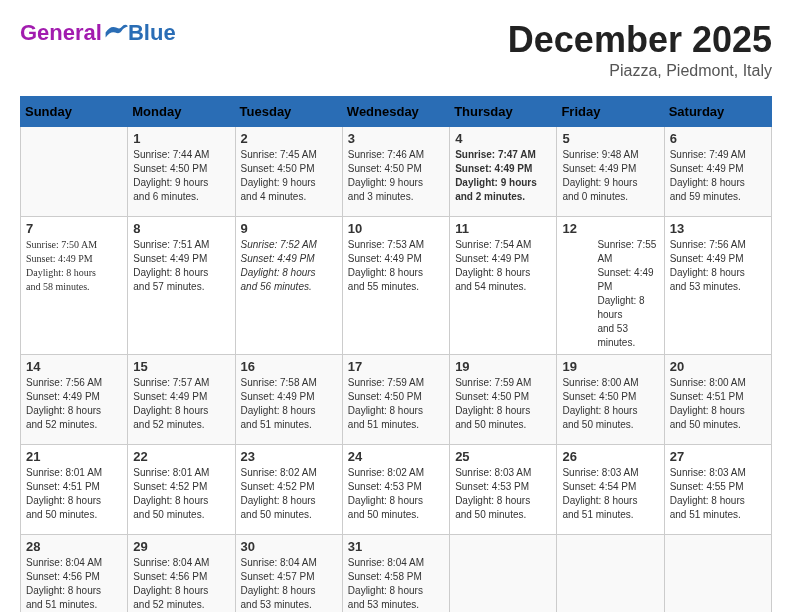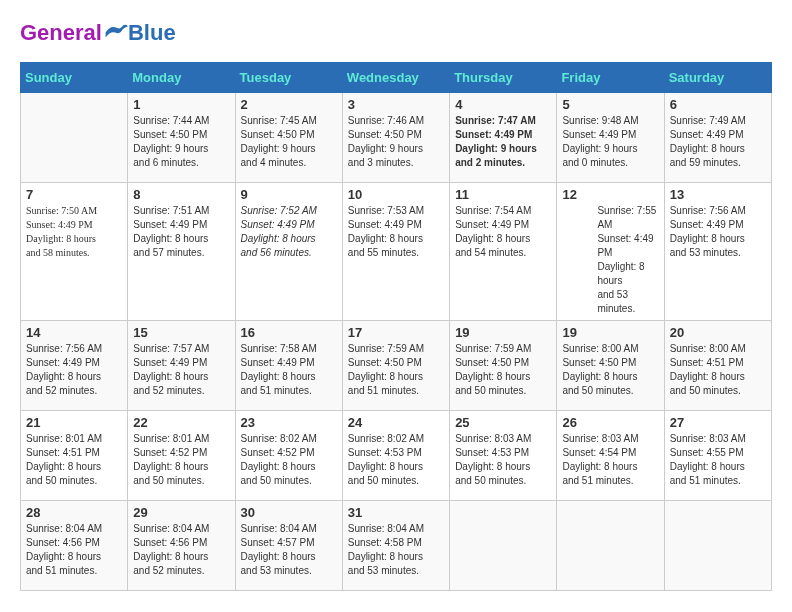--- a/index.html
+++ b/index.html
@@ -54,21 +54,21 @@
       color: #555;
       margin-top: 2px;
     }
     table {
       width: 100%;
       border-collapse: collapse;
       table-layout: fixed;
     }
     thead tr th {
       background-color: #2a6db5;
-      color: #5eead4;
+      color: #000000;
       font-size: 13px;
       font-weight: bold;
       padding: 7px 4px;
       text-align: left;
       border: 1px solid #2a6db5;
     }
     tbody tr td {
       border: 1px solid #ccc;
       vertical-align: top;
       padding: 4px 5px;
@@ -98,20 +98,24 @@
 <div class="header">
   <div class="logo">
     <div class="logo-text">
       <span class="logo-general">General</span>
       <svg class="logo-bird" viewBox="0 0 30 25" xmlns="http://www.w3.org/2000/svg">
         <path d="M2,12 Q8,2 16,6 Q20,8 22,5 Q26,0 30,4 Q24,6 22,10 Q20,14 14,12 Q8,10 2,18 Z" fill="#2a6db5"></path>
       </svg>
       <span class="logo-blue">Blue</span>
     </div>
   </div>
+  <div class="title-block">
+    <div class="month-title">December 2025</div>
+    <div class="location-title">Piazza, Piedmont, Italy</div>
+  </div>
 </div>
 
 <table>
   <thead>
     <tr id="header-row">
     <th>Sunday</th>
         <th>Monday</th>
         <th>Tuesday</th>
         <th>Wednesday</th>
         <th>Thursday</th>

